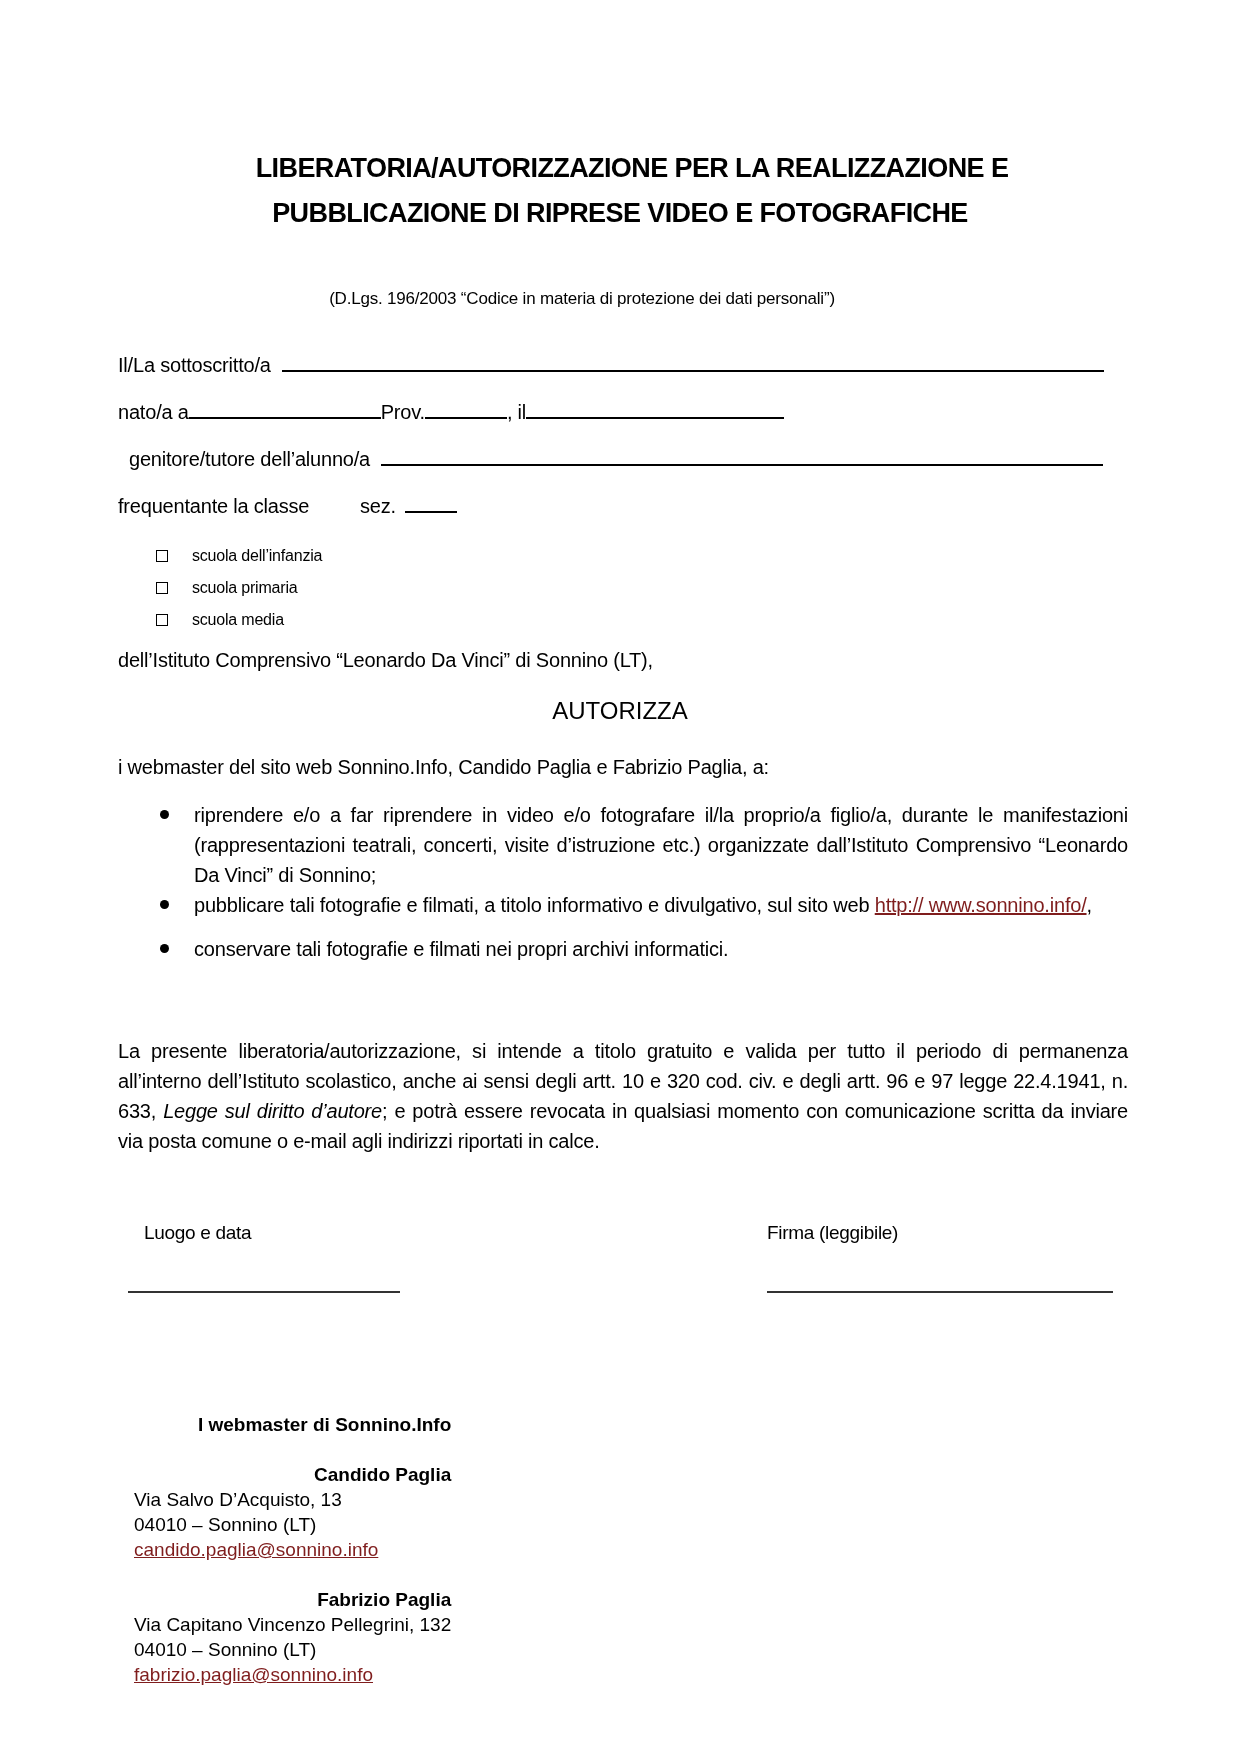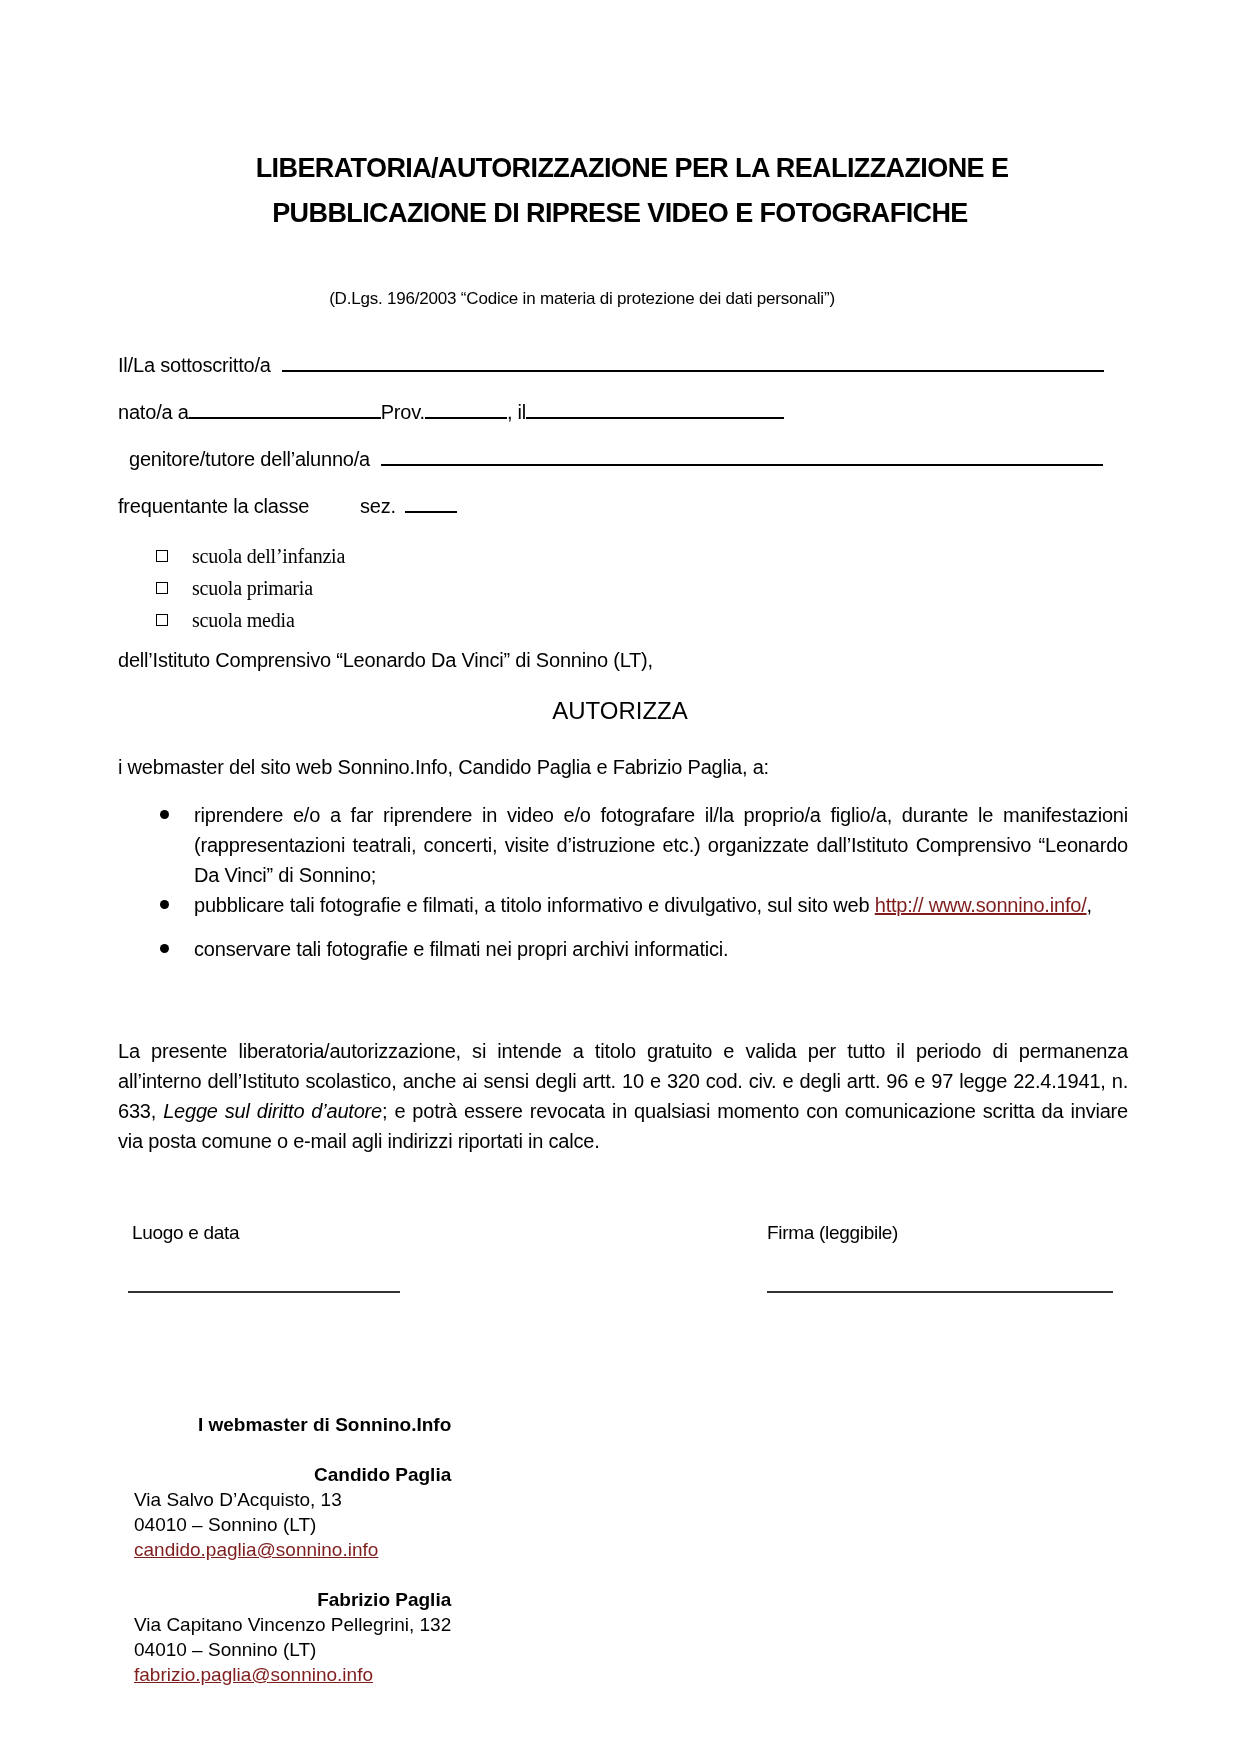--- a/index.html
+++ b/index.html
@@ -55,23 +55,22 @@
     .blank {
       display: inline-block;
       border-bottom: 2px solid #000;
       height: 20px;
       vertical-align: baseline;
     }
     .checklist {
       position: absolute;
       left: 156px;
       top: 540px;
-      font-size: 20px;
-      letter-spacing: -0.2px;
-      font-family: Liberation Serif, serif;
+      font-size: 16px;
+      letter-spacing: -0.2px;
     }
     .check-item {
       height: 32px;
       line-height: 32px;
       display: flex;
       align-items: center;
     }
     .checkbox {
       display: inline-block;
       width: 12px;
@@ -213,21 +212,21 @@
       <span class="dot"></span>
       <span style="display:block;">conservare tali fotografie e filmati nei propri archivi informatici.</span>
     </div>
   </div>
 
   <div class="para justify" style="top:1036px;">
     <span>La presente liberatoria/autorizzazione, si intende a titolo gratuito e valida per tutto il periodo di permanenza all’interno dell’Istituto scolastico, anche ai sensi degli artt. 10 e 320 cod. civ. e degli artt. 96 e 97 legge 22.4.1941, n. 633,</span>
     <em>Legge sul diritto d’autore</em><span>; e potrà essere revocata in qualsiasi momento con comunicazione scritta da inviare via posta comune o e-mail agli indirizzi riportati in calce.</span>
   </div>
 
-  <div class="sig-label" style="left:132px;">Luogo e data</div>
+  <div class="sig-label" style="left:144px;">Luogo e data</div>
   <div class="sig-label" style="left:767px;">Firma (leggibile)</div>
   <div class="sig-line" style="left:128px; width:272px;"></div>
   <div class="sig-line" style="left:767px; width:346px;"></div>
 
   <div class="contacts">
     <div class="bold">I webmaster di Sonnino.Info</div>
     <div class="gap"></div>
     <div class="bold">Candido Paglia</div>
     <div>Via Salvo D’Acquisto, 13</div>
     <div>04010 – Sonnino (LT)</div>

